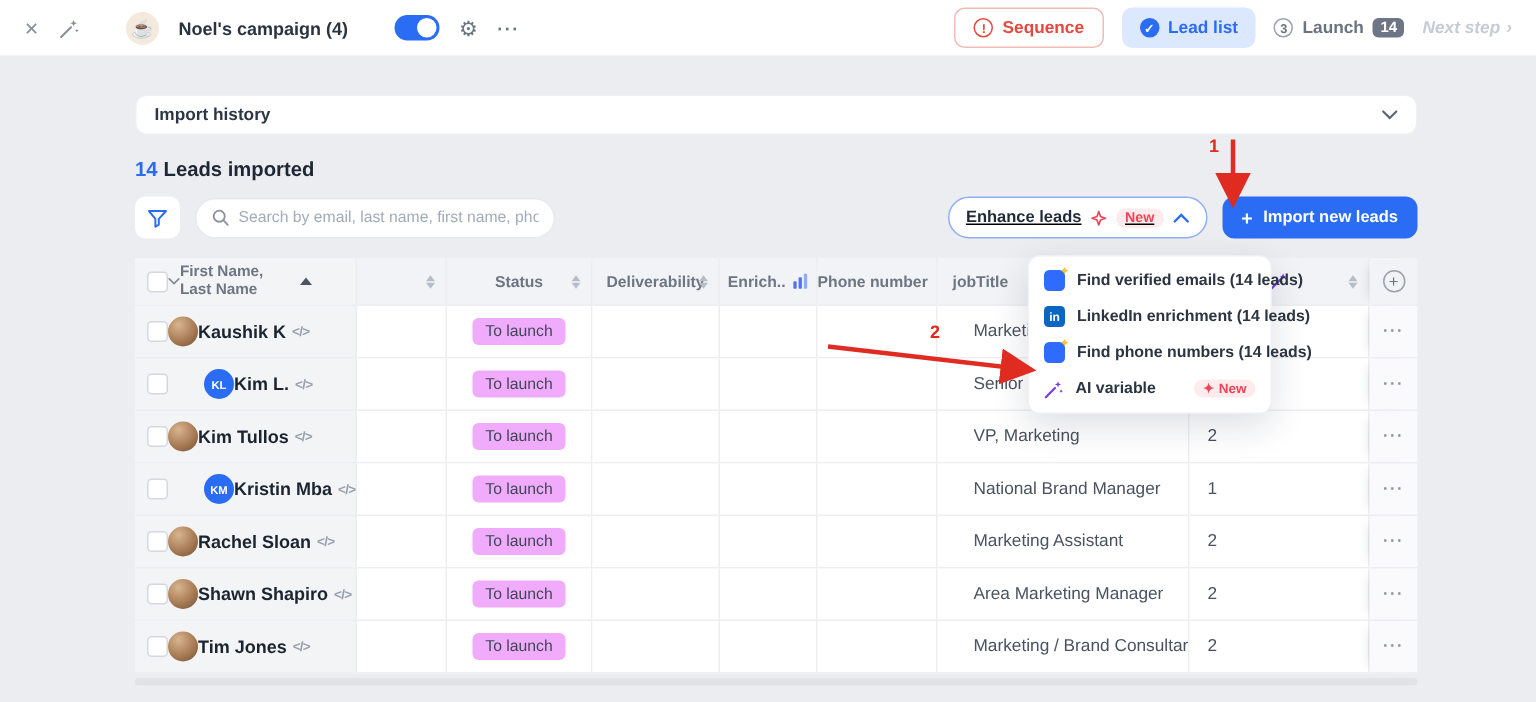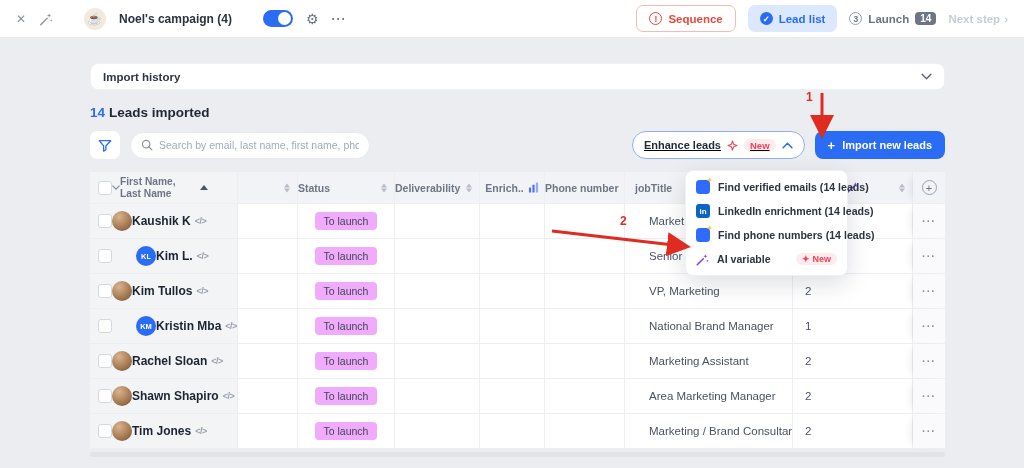--- a/index.html
+++ b/index.html
@@ -29,21 +29,21 @@
     background:#fff; font-weight:600; }
   .circ { width:13px; height:13px; border-radius:50%; display:inline-flex; align-items:center;
     justify-content:center; font-size:8.5px; font-weight:700; flex:0 0 auto; }
   .circ.warn { border:1.3px solid var(--danger-red,#e4493f); color:var(--danger-red,#e4493f); }
   .circ.check { background:var(--accent-blue,#2a6cf4); color:#fff; }
   .circ.num { border:1.2px solid #9aa1ad; color:#6b7280; }
   .btn-leadlist { padding:0 12px; background:#dbe8fd; color:var(--accent-blue,#2a6cf4); font-weight:700; }
   .btn-launch { color:#6b7280; font-weight:600; }
   .launch-badge { background:#6e7686; color:#fff; border-radius:4px; padding:1px 5px; font-size:10px;
     font-weight:700; }
-  .btn-next { color:#c7ccd4; font-weight:600; gap:4px; }
+  .btn-next { color:#c7ccd4; font-weight:600; gap:4px;font-style:italic; }
 
   
   .content { position:absolute; left:90px; top:38px; width:855px; }
   .import-bar { margin-top:25px; height:27px; background:#fff; border:1px solid #eef0f2;
     border-radius:8px; display:flex; align-items:center; padding:0 12px; cursor:pointer; }
   .import-bar .lbl { font-size:11.5px; font-weight:700; color:#2e3644; }
   .import-bar .chev { margin-left:auto; display:flex; color:#5b6472; }
   .heading { margin-top:15px; font-size:13.5px; font-weight:700; color:#1f2734; }
   .heading .blue { color:var(--accent-blue,#2a6cf4); margin-right:4px; }
 
@@ -81,21 +81,21 @@
     flex:0 0 auto; cursor:pointer; }
   .h-name-lbl { font-size:10.2px; line-height:1.15; width:72px; font-weight:600; }
   .sort { display:flex; flex-direction:column; gap:1px; flex:0 0 auto; }
   .sort i { display:block; width:0; height:0; border-left:3.5px solid transparent;
     border-right:3.5px solid transparent; }
   .sort .up { border-bottom:4px solid #b7bdc7; }
   .sort .dn { border-top:4px solid #b7bdc7; }
   .asc { width:0; height:0; border-left:4px solid transparent; border-right:4px solid transparent;
     border-bottom:5px solid #4b5563; margin-left:8px; }
   .sort-right { position:absolute; right:7px; top:50%; transform:translateY(-50%); }
-  .h-center { flex:1; }
+  .h-center { flex:1; text-align:center; }
   .chev-dn-sm { display:flex; color:#828a96; }
   .av { width:20px; height:20px; border-radius:50%; flex:0 0 auto; display:flex; align-items:center;
     justify-content:center; }
   .av.initials { background:var(--accent-blue,#2a6cf4); color:#fff; font-size:7.5px; font-weight:700;margin-left:24px; }
   .av.photo { background:radial-gradient(circle at 35% 28%, #d8b48e 0%, #a87c55 55%, #6e4e33 100%); }
   .lead-name { font-size:12px; font-weight:700; color:#1b2430; white-space:nowrap; }
   .code-ic { color:#98a0ac; font-size:9px; font-weight:700; margin-left:4px; cursor:pointer;
     letter-spacing:-0.5px; }
   .status-pill { background:#f0abfc; color:#3f4754; font-size:10.5px; padding:3px 9px;
     border-radius:4px; margin:0 auto; }

